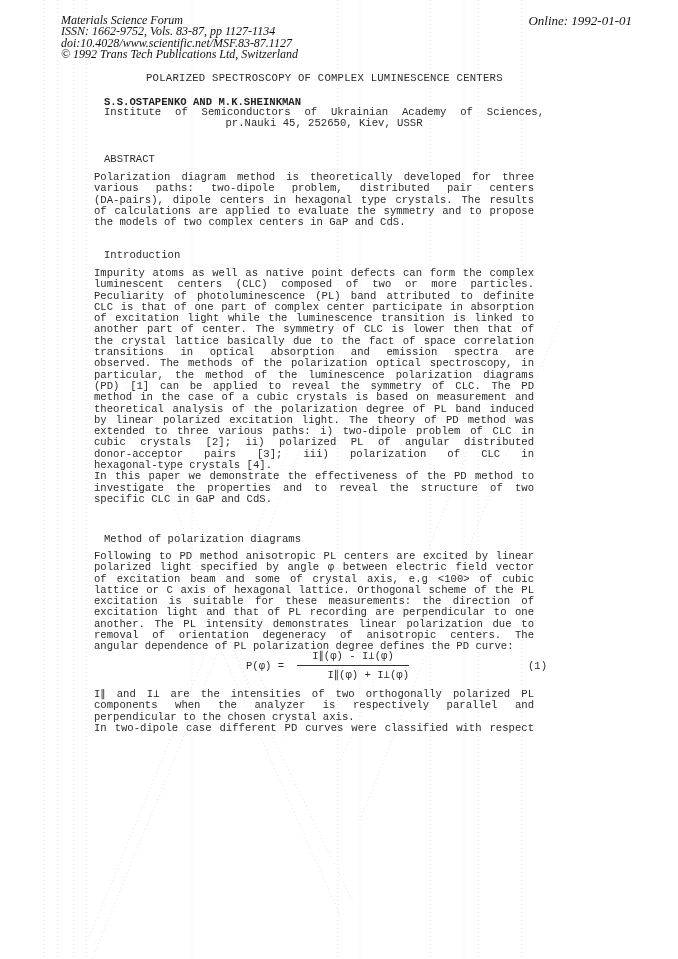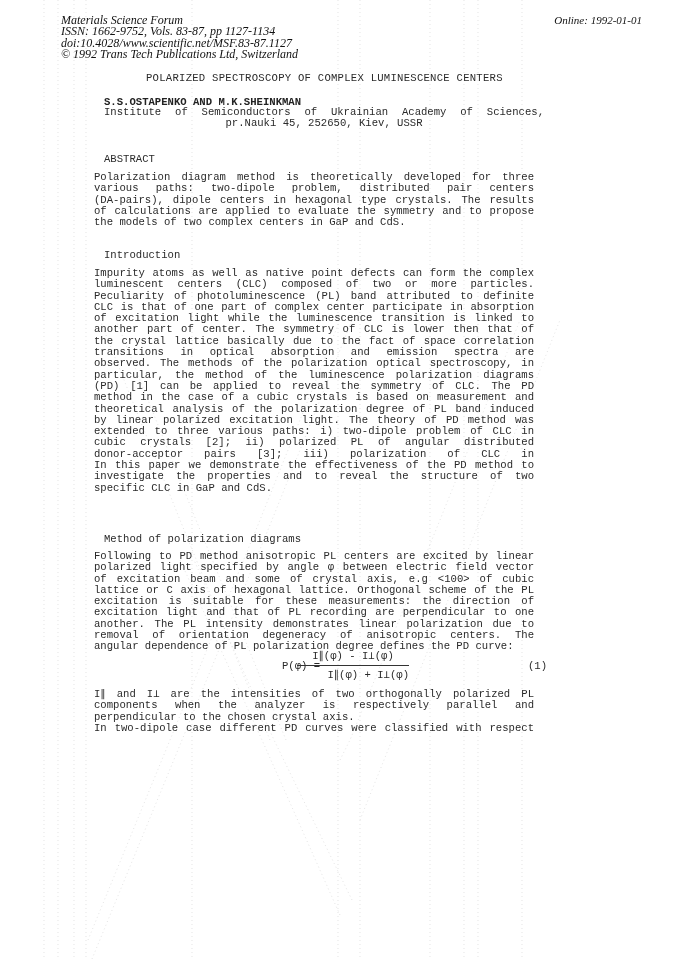--- a/index.html
+++ b/index.html
@@ -8,22 +8,22 @@
     color: #1a1a1a;
   }
   .watermark {
     position: absolute; left: 0; top: 0; width: 678px; height: 959px; pointer-events: none;
   }
   .header-left {
     position: absolute; left: 61px; top: 15px;
     font-family: "Liberation Serif", serif; font-style: italic; font-size: 12px; line-height: 11.3px; color: #111;
   }
   .header-right {
-    position: absolute; right: 36px; top: 15px;
-    font-family: "Liberation Serif", serif; font-style: italic; font-size: 11px; line-height: 11.3px; color: #111;
+    position: absolute; right: 46px; top: 15px;
+    font-family: "Liberation Serif", serif; font-style: italic; font-size: 13px; line-height: 11.3px; color: #111;
   }
   .mono {
     font-family: "Liberation Mono", "DejaVu Sans Mono", monospace;
     font-size: 10.6px; color: #2a2a2a;
   }
   .title {
     position: absolute; left: 146px; top: 72px; letter-spacing: 0.25px; white-space: pre;
   }
   .authors {
     position: absolute; left: 104px; top: 96px; white-space: pre; font-weight: bold; color: #222;
@@ -37,21 +37,21 @@
     position: absolute; left: 104px; white-space: pre;
   }
   .para {
     position: absolute; left: 94px; width: 440px; line-height: 11.3px;
   }
   .para .line { display: block; white-space: nowrap; text-align: justify; text-align-last: justify; height: 11.3px; overflow: hidden; }
   .para .line.last { text-align-last: left; }
   .equation {
     position: absolute; left: 104px; top: 651px; width: 445px; height: 30px;
   }
-  .eq-lhs { position: absolute; left: 142px; top: 9px; white-space: pre; margin-left: 36px; }
+  .eq-lhs { position: absolute; left: 142px; top: 9px; white-space: pre; }
   .eq-frac { position: absolute; left: 193px; top: 0; width: 112px; }
   .eq-num { display: block; text-align: center; white-space: pre; height: 11px; line-height: 11px; }
   .eq-bar { display: block; border-top: 1px solid #333; margin: 3px 0 4px 0; }
   .eq-den { display: block; text-align: right; white-space: pre; line-height: 11px; }
   .eq-num-label { position: absolute; right: 2px; top: 9px; white-space: pre; }
 </style>
 </head>
 <body>
 
 <svg class="watermark" viewBox="0 0 678 959" xmlns="http://www.w3.org/2000/svg">
@@ -114,20 +114,21 @@
   <span class="line">transitions in optical absorption and emission spectra are</span>
   <span class="line">observed. The methods of the polarization optical spectroscopy, in</span>
   <span class="line">particular, the method of the luminescence polarization diagrams</span>
   <span class="line">(PD) [1] can be applied to reveal the symmetry of CLC. The PD</span>
   <span class="line">method in the case of a cubic crystals is based on measurement and</span>
   <span class="line">theoretical analysis of the polarization degree of PL band induced</span>
   <span class="line">by linear polarized excitation light. The theory of PD method was</span>
   <span class="line">extended to three various paths: i) two-dipole problem of CLC in</span>
   <span class="line">cubic crystals [2]; ii) polarized PL of angular distributed</span>
   <span class="line">donor-acceptor pairs [3]; iii) polarization of CLC in</span>
+  <span class="line last">hexagonal-type crystals [4].</span>
   <span class="line">In this paper we demonstrate the effectiveness of the PD method to</span>
   <span class="line">investigate the properties and to reveal the structure of two</span>
   <span class="line last">specific CLC in GaP and CdS.</span>
 </div>
 
 <div class="mono section-head" style="top:533px;">Method of polarization diagrams</div>
 <div class="mono para" style="top:551px;">
   <span class="line">Following to PD method anisotropic PL centers are excited by linear</span>
   <span class="line">polarized light specified by angle φ between electric field vector</span>
   <span class="line">of excitation beam and some of crystal axis, e.g &lt;100&gt; of cubic</span>

